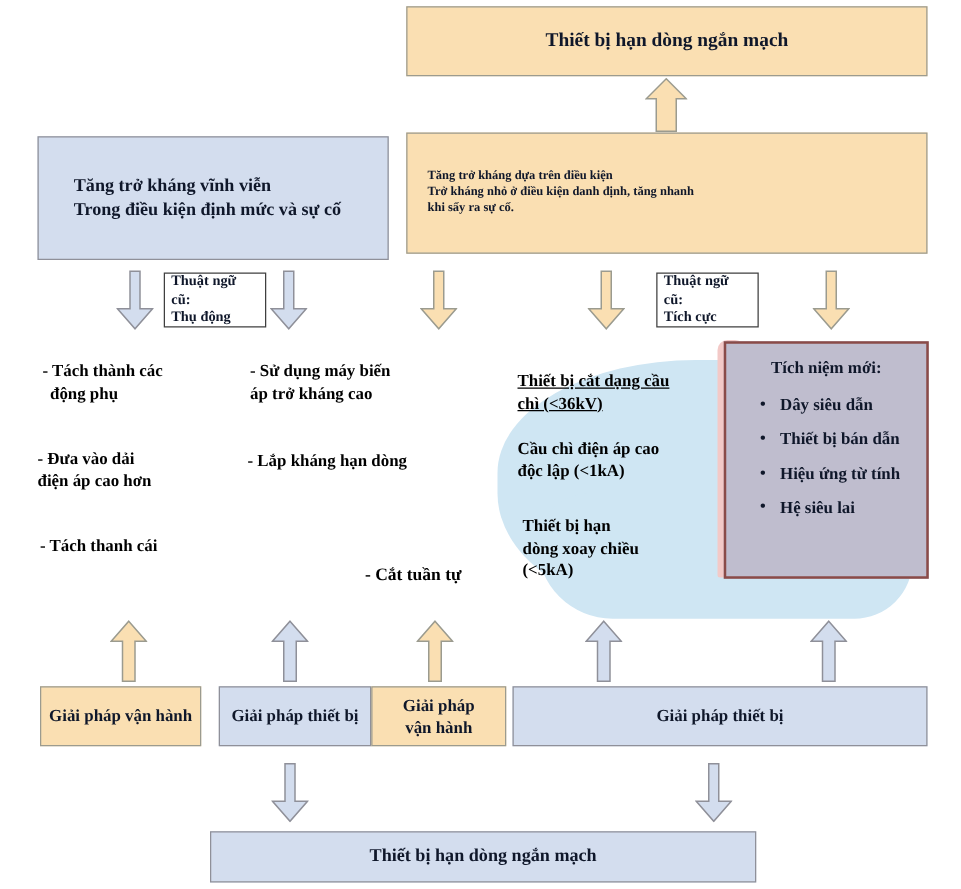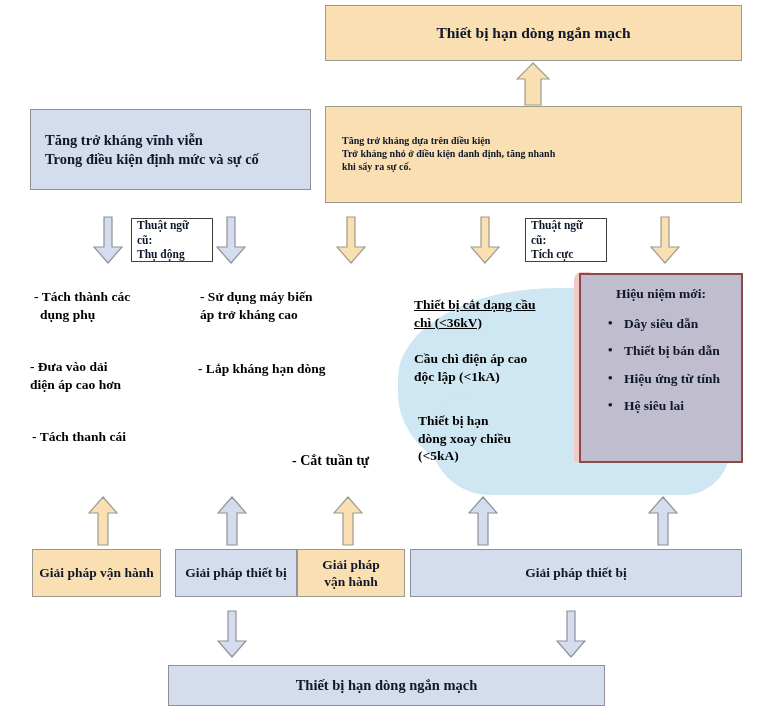--- a/index.html
+++ b/index.html
@@ -99,21 +99,21 @@
   <div class="box peach center" style="left:325px; top:5px; width:417px; height:56px; font-size:15.5px;">
     <span>Thiết bị hạn dòng ngắn mạch</span>
   </div>
 
   <div class="arrow" style="left:516px; top:62px; width:34px; height:44px;">
     <svg width="34" height="44" viewBox="0 0 34 44">
       <polygon points="17,1 33,17 25,17 25,43 9,43 9,17 1,17" fill="#fadfb2" stroke="#9b9b8f" stroke-width="1.2"></polygon>
     </svg>
   </div>
 
-  <div class="box blue left" style="left:30px; top:109px; width:281px; height:81px; font-size:14.5px; padding:0 14px;">
+  <div class="box blue left" style="left:30px; top:109px; width:281px; height:99px; font-size:14.5px; padding:0 28px;">
     <div>
       <div>Tăng trở kháng vĩnh viễn</div>
       <div>Trong điều kiện định mức và sự cố</div>
     </div>
   </div>
 
   <div class="box peach left" style="left:325px; top:106px; width:417px; height:97px; font-size:10px; padding:0 16px;">
     <div>
       <div>Tăng trở kháng dựa trên điều kiện</div>
       <div>Trở kháng nhỏ ở điều kiện danh định, tăng nhanh</div>
@@ -160,21 +160,21 @@
       <div>Thuật ngữ cũ:</div>
       <div>Tích cực</div>
     </div>
   </div>
 
   <div class="cloud blob-main" style="left:398px; top:288px; width:345px; height:205px;"></div>
   <div class="cloud" style="left:430px; top:395px; width:300px; height:100px; border-radius:60px 40px 70px 90px;"></div>
 
   <div class="freetext" style="left:34px; top:288px; width:165px; font-size:13.5px;">
     <div>- Tách thành các</div>
-    <div style="padding-left:6px;">dụng phụ</div>
+    <div style="padding-left:6px;">động phụ</div>
   </div>
   <div class="freetext" style="left:30px; top:358px; width:165px; font-size:13.5px;">
     <div>- Đưa vào dải</div>
     <div>điện áp cao hơn</div>
   </div>
   <div class="freetext" style="left:32px; top:428px; width:175px; font-size:13.5px;">
     <div>- Tách thanh cái</div>
   </div>
 
   <div class="freetext" style="left:200px; top:288px; width:165px; font-size:13.5px;">
@@ -198,21 +198,21 @@
   </div>
 
   <div class="freetext" style="left:418px; top:412px; width:160px; font-size:13.5px;">
     <div>Thiết bị hạn</div>
     <div>dòng xoay chiều</div>
     <div>(&lt;5kA)</div>
   </div>
 
   <div class="shadow-left" style="left:574px; top:272px; width:22px; height:190px;"></div>
   <div class="box purple" style="left:579px; top:273px; width:164px; height:190px; display:block;">
-    <div style="text-align:center; font-size:13.5px; font-weight:bold; margin-top:10px;">Hiệu niệm mới:</div>
+    <div style="text-align:center; font-size:13.5px; font-weight:bold; margin-top:10px;">Tích niệm mới:</div>
     <ul class="bullets" style="position:relative; margin-top:14px; padding-left:10px; font-size:13.5px;">
       <li>Dây siêu dẫn</li>
       <li>Thiết bị bán dẫn</li>
       <li>Hiệu ứng từ tính</li>
       <li>Hệ siêu lai</li>
     </ul>
   </div>
 
   <div class="arrow" style="left:88px; top:496px; width:30px; height:50px;">
     <svg width="30" height="50" viewBox="0 0 30 50">

